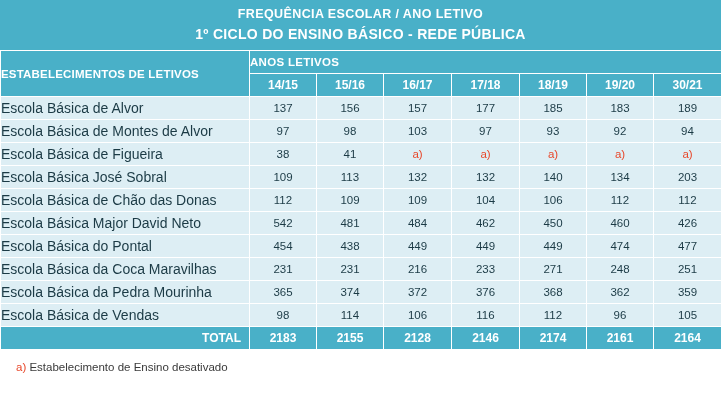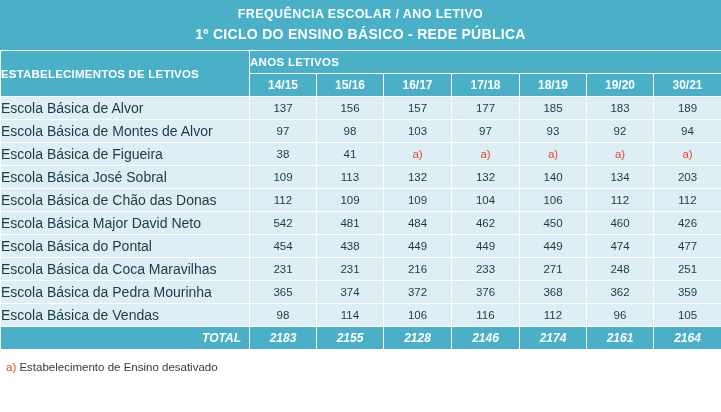--- a/index.html
+++ b/index.html
@@ -95,32 +95,31 @@
   }
   td.val.inactive {
     color: #e8472a;
   }
   tr.total-row td {
     background: #49b0c8;
     color: #ffffff;
     font-weight: bold;
     font-size: 12px;
     vertical-align: middle;
-    font-style: italic;
   }
   tr.total-row td.total-label {
     text-align: right;
     padding-right: 8px;
   }
   tr.total-row td.val {
     text-align: center;
   }
   .footnote {
     margin-top: 11px;
-    padding-left: 6px;
+    padding-left: 16px;
     font-size: 11.5px;
     color: #3a3a3a;
   }
   .footnote .marker {
     color: #e8472a;
   }
 </style>
 </head>
 <body>
 

